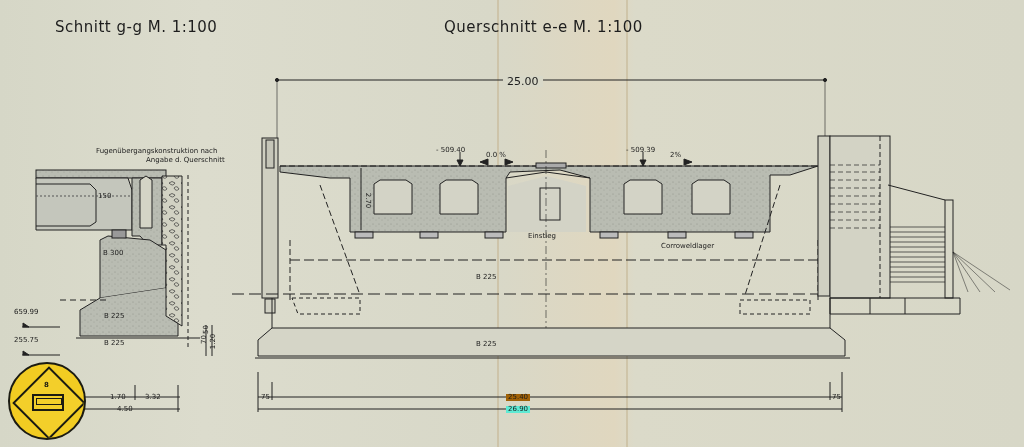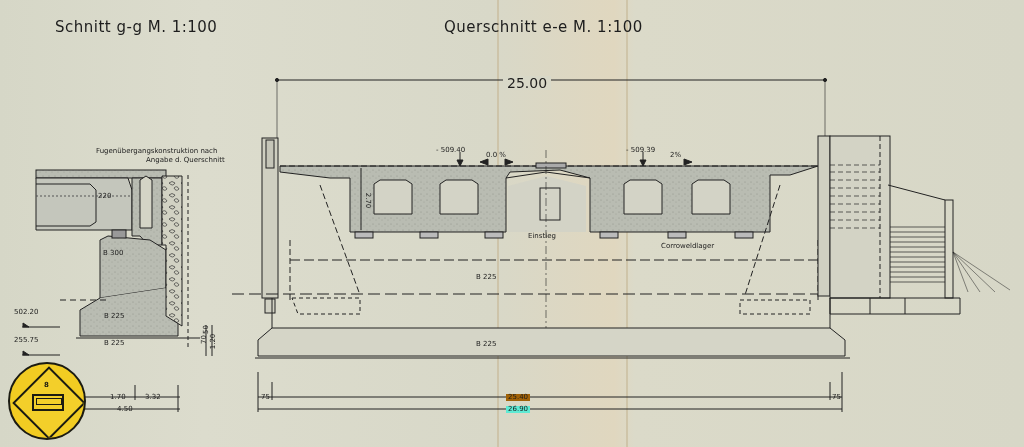--- a/index.html
+++ b/index.html
@@ -3,21 +3,21 @@
 <meta charset="utf-8">
 <style>
   html,body{margin:0;padding:0;}
   body{width:1024px;height:447px;overflow:hidden;background:#d9d9c9;font-family:"DejaVu Sans",sans-serif;position:relative;}
   .sheet{position:absolute;left:0;top:0;width:1024px;height:447px;
     background:linear-gradient(90deg,#d6d7c7 0%,#dcdccd 20%,#d8d8c8 48%,#e0d7bf 60%,#dbdac9 62%,#d7d7c7 100%);}
   .fold{position:absolute;top:0;width:2px;height:447px;background:#c9bc9c;opacity:.7;}
   svg{position:absolute;left:0;top:0;}
   .lbl{position:absolute;color:#1d1d1d;white-space:nowrap;line-height:1;}
   .title{font-size:15px;letter-spacing:.5px;}
-  .small{font-size:14px;text-align:right;}
+  .small{font-size:11px;text-align:right;}
   .tiny{font-size:7px;}
   .badge{position:absolute;left:8px;top:362px;width:78px;height:78px;border-radius:50%;background:#f2cc22;border:2px solid #1b1b12;box-sizing:border-box;overflow:hidden;}
   .badge .diamond{position:absolute;left:13px;top:13px;width:48px;height:48px;transform:rotate(45deg);border:2px solid #1b1b12;background:#f3cf2a;}
   .badge .tram{position:absolute;left:22px;top:30px;width:32px;height:17px;background:#f3cf2a;border:2px solid #1b1b12;box-sizing:border-box;}
   .badge .tram:before{content:"";position:absolute;left:2px;top:2px;width:24px;height:5px;border:1px solid #1b1b12;}
   .badge .num{position:absolute;left:34px;top:17px;font-size:7px;font-weight:bold;color:#1b1b12;}
 </style>
 </head>
 <body>
 
@@ -170,25 +170,25 @@
     <line x1="870" y1="298" x2="870" y2="314"></line>
     <line x1="905" y1="298" x2="905" y2="314"></line>
   </g>
 </svg>
 
 <div class="lbl title" style="left:55px;top:20px">Schnitt  g-g  M. 1:100</div>
 <div class="lbl title" style="left:444px;top:20px">Querschnitt  e-e  M. 1:100</div>
 
 <div class="lbl tiny" style="left:96px;top:148px">Fugenübergangskonstruktion nach</div>
 <div class="lbl tiny" style="left:146px;top:157px">Angabe d. Querschnitt</div>
-<div class="lbl tiny" style="left:98px;top:193px">220</div>
+<div class="lbl tiny" style="left:98px;top:193px">150</div>
 <div class="lbl tiny" style="left:103px;top:250px">B 300</div>
 <div class="lbl tiny" style="left:104px;top:313px">B 225</div>
 <div class="lbl tiny" style="left:104px;top:340px">B 225</div>
-<div class="lbl tiny" style="left:14px;top:309px">502.20</div>
+<div class="lbl tiny" style="left:14px;top:309px">659.99</div>
 <div class="lbl tiny" style="left:14px;top:337px">255.75</div>
 <div class="lbl tiny" style="left:200px;top:336px;transform:rotate(-90deg)">70</div>
 <div class="lbl tiny" style="left:202px;top:326px;transform:rotate(-90deg)">50</div>
 <div class="lbl tiny" style="left:206px;top:338px;transform:rotate(-90deg)">1.20</div>
 <div class="lbl tiny" style="left:110px;top:394px">1.70</div>
 <div class="lbl tiny" style="left:145px;top:394px">3.32</div>
 <div class="lbl tiny" style="left:117px;top:406px">4.50</div>
 
 <div class="lbl small" style="left:503px;top:76px;background:#d8d8c8;padding:0 4px">25.00</div>
 <div class="lbl tiny" style="left:436px;top:147px">- 509.40</div>

